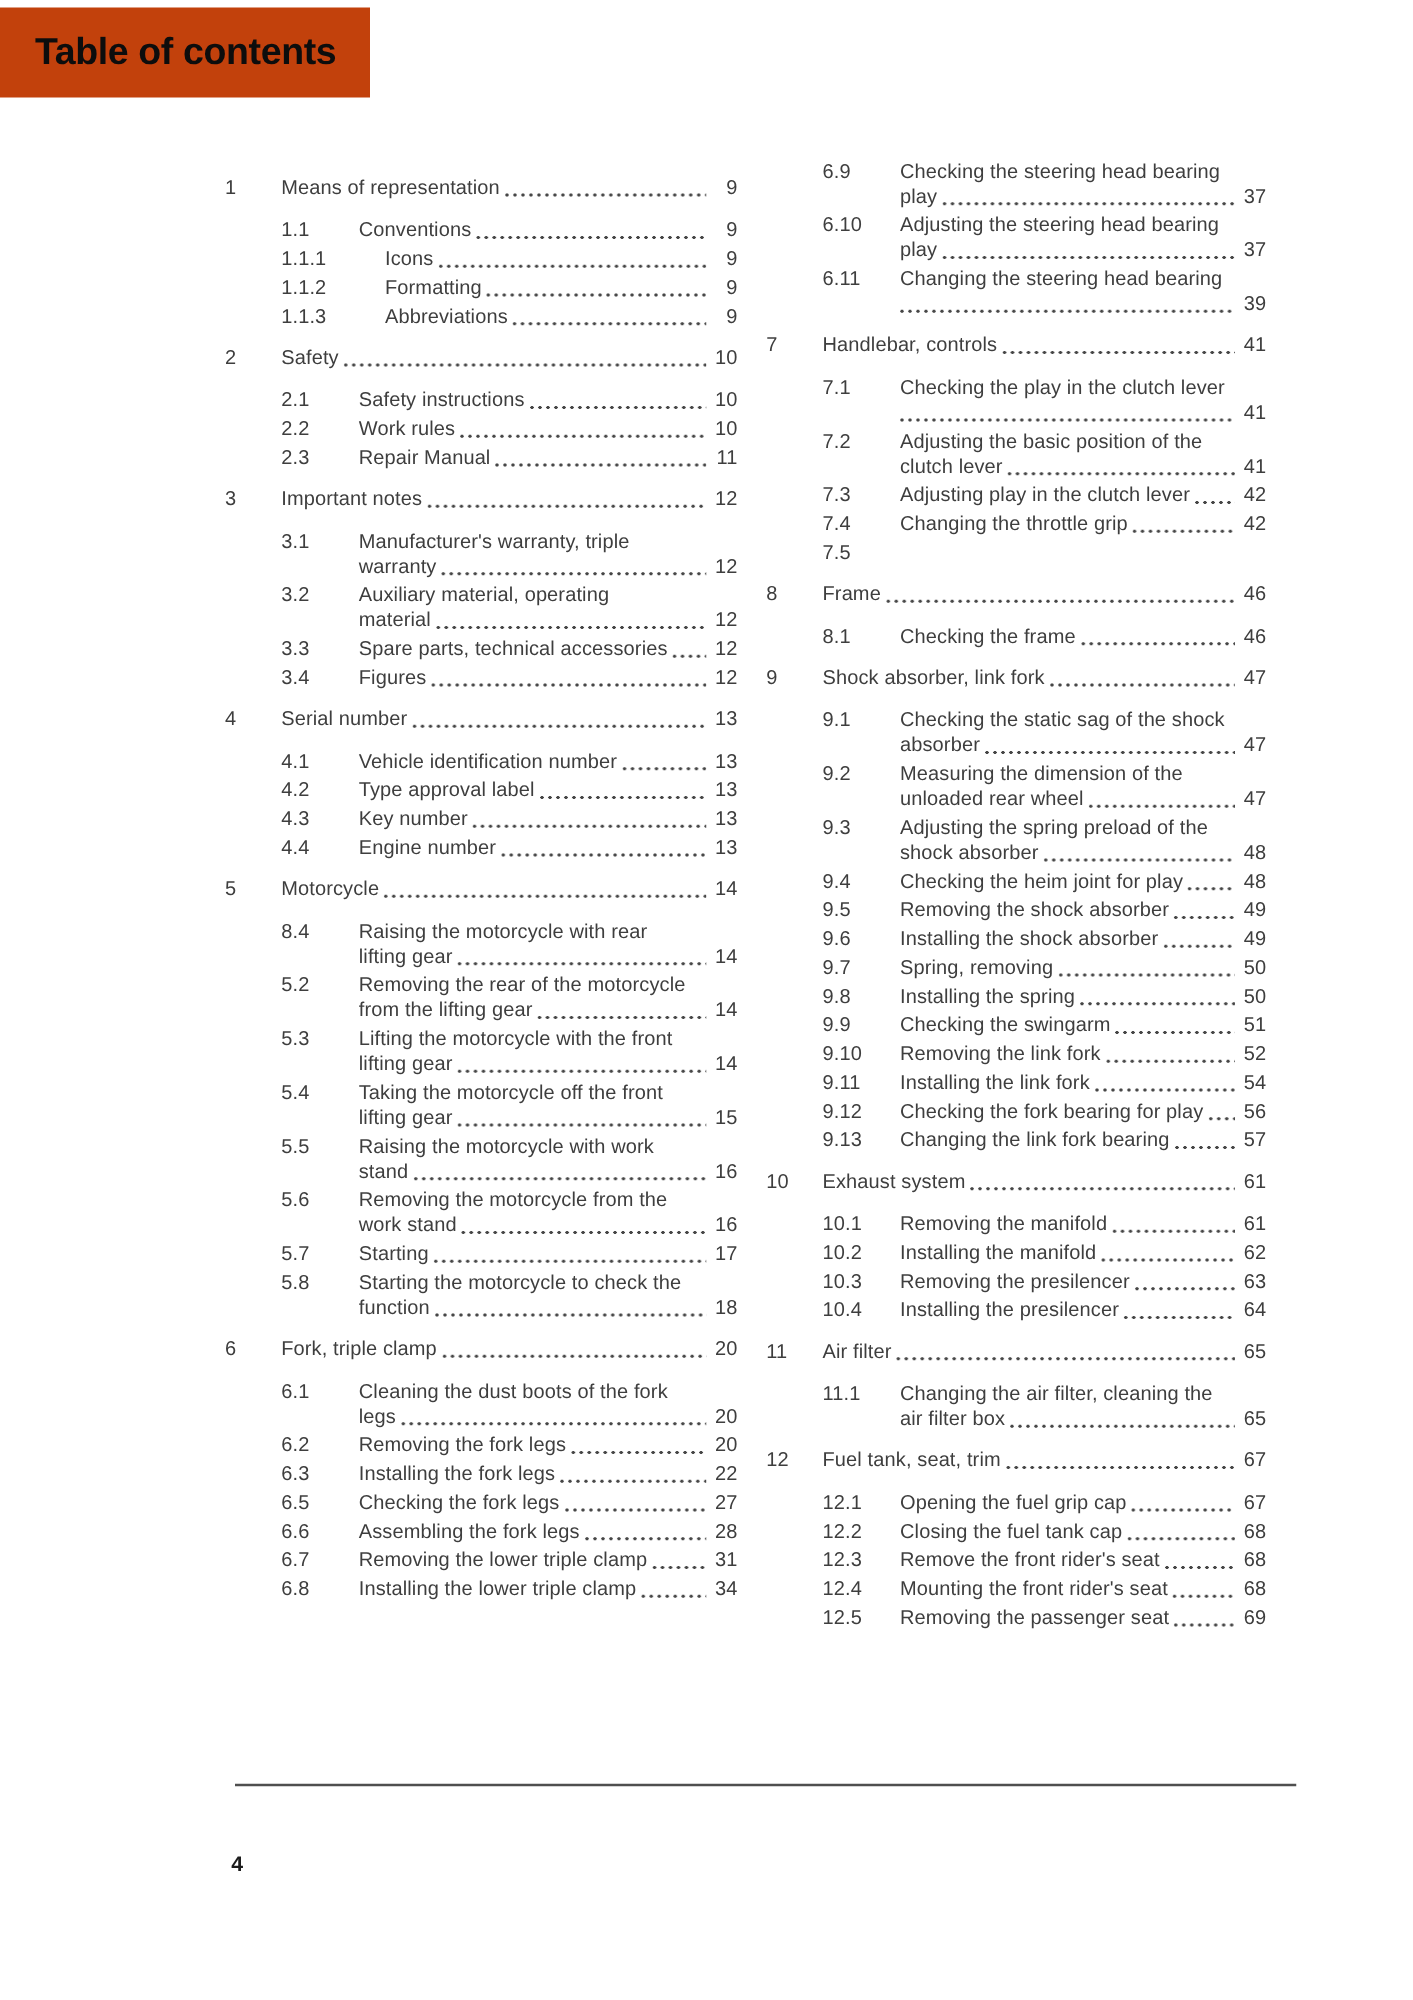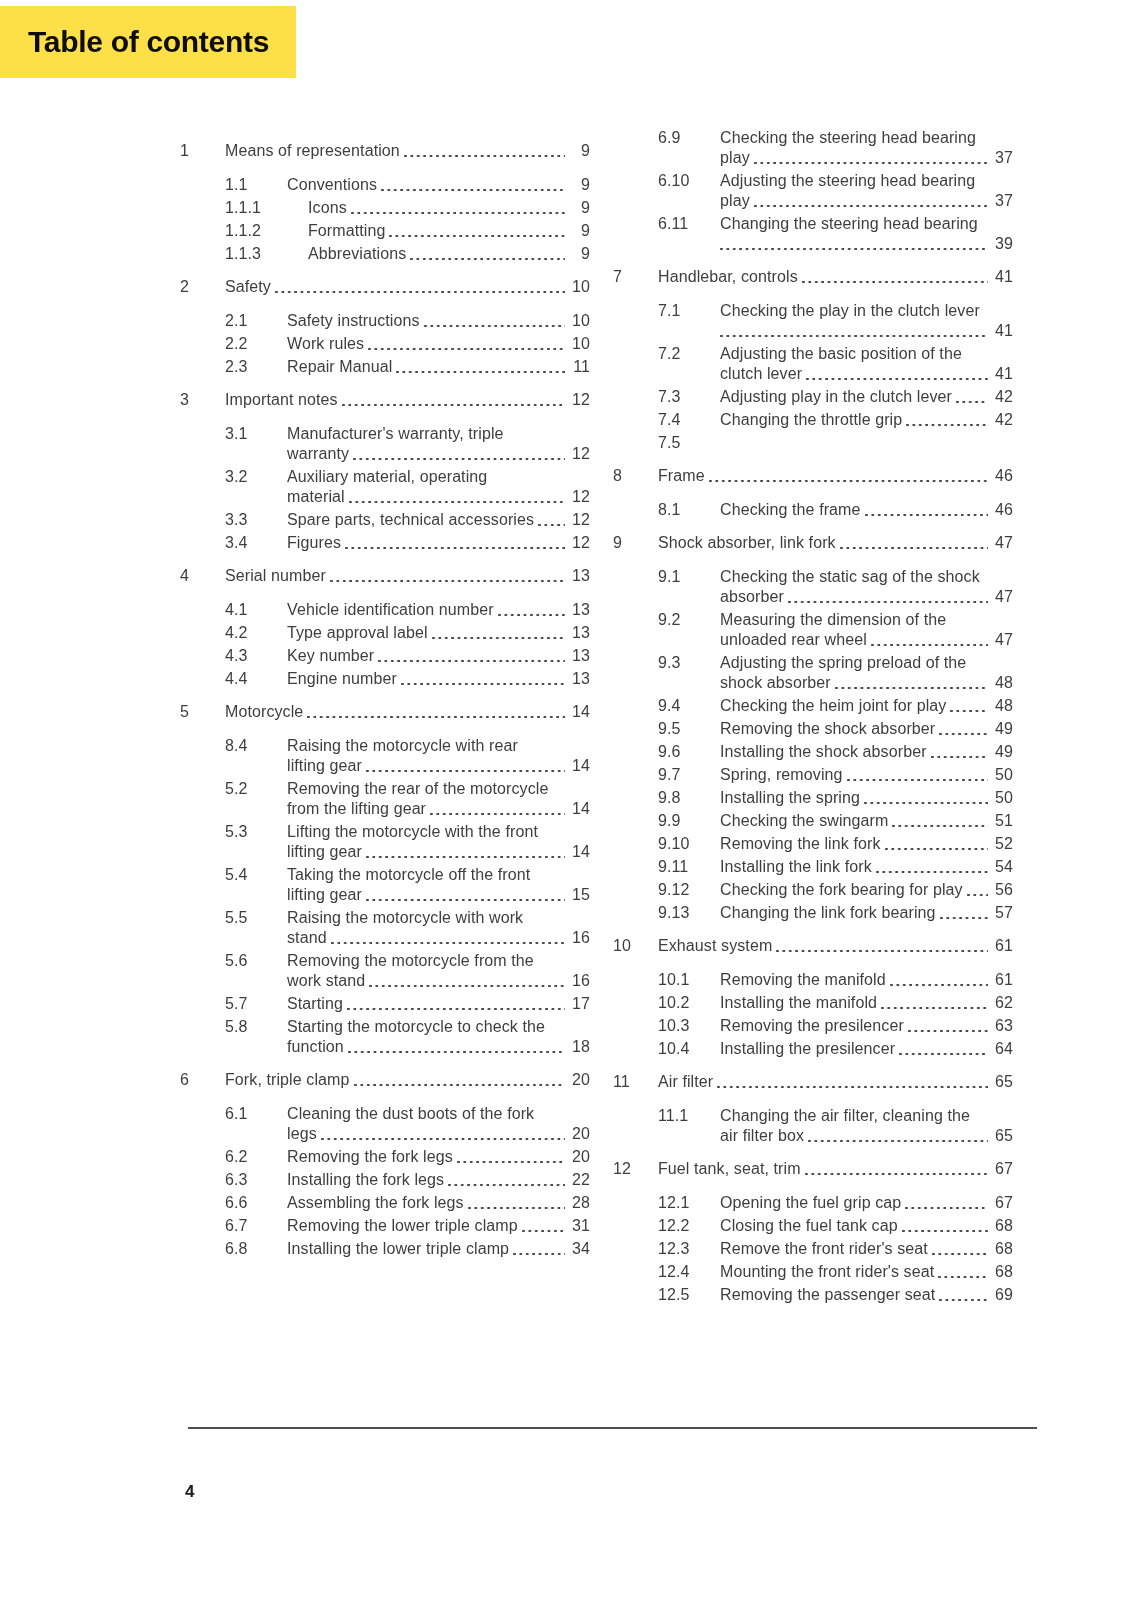--- a/index.html
+++ b/index.html
@@ -3,21 +3,21 @@
 <meta charset="utf-8">
 <style>
   html,body{margin:0;padding:0;}
   body{
     width:1130px;height:1600px;position:relative;background:#ffffff;
     font-family:"Liberation Sans", sans-serif;color:#3e3e3e;
     overflow:hidden;
   }
   .header-box{
     position:absolute;top:6px;left:0;width:296px;height:72px;
-    background:#fde047;display:flex;align-items:center;
+    background:#c2410c;display:flex;align-items:center;
     padding-left:28px;box-sizing:border-box;
   }
   .header-box .title{
     font-size:30px;font-weight:bold;color:#0d0d0d;letter-spacing:-0.3px;
     line-height:1;white-space:nowrap;
   }
   .toc{
     position:absolute;top:128px;left:180px;display:flex;gap:23px;
     font-size:16px;letter-spacing:0.1px;
   }
@@ -383,20 +383,30 @@
         <span class="num">6.3</span>
         <div class="titleblock">
           <div class="lastline">
             <span class="ltext">Installing the fork legs</span>
             <span class="dots"></span>
             <span class="page">22</span>
           </div>
         </div>
       </div>
       <div class="entry l2">
+        <span class="num">6.5</span>
+        <div class="titleblock">
+          <div class="lastline">
+            <span class="ltext">Checking the fork legs</span>
+            <span class="dots"></span>
+            <span class="page">27</span>
+          </div>
+        </div>
+      </div>
+      <div class="entry l2">
         <span class="num">6.6</span>
         <div class="titleblock">
           <div class="lastline">
             <span class="ltext">Assembling the fork legs</span>
             <span class="dots"></span>
             <span class="page">28</span>
           </div>
         </div>
       </div>
       <div class="entry l2">

